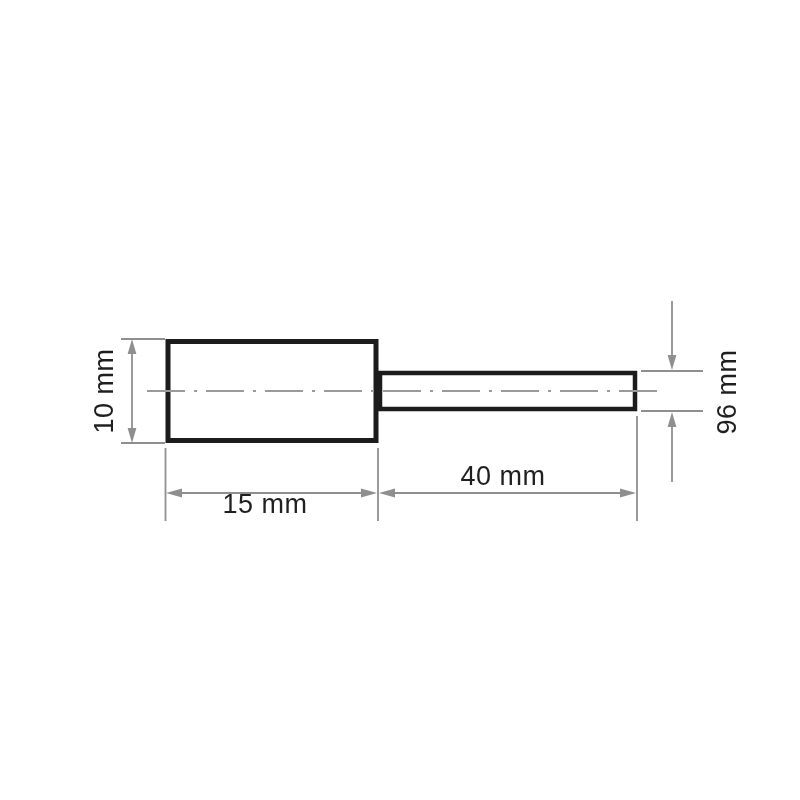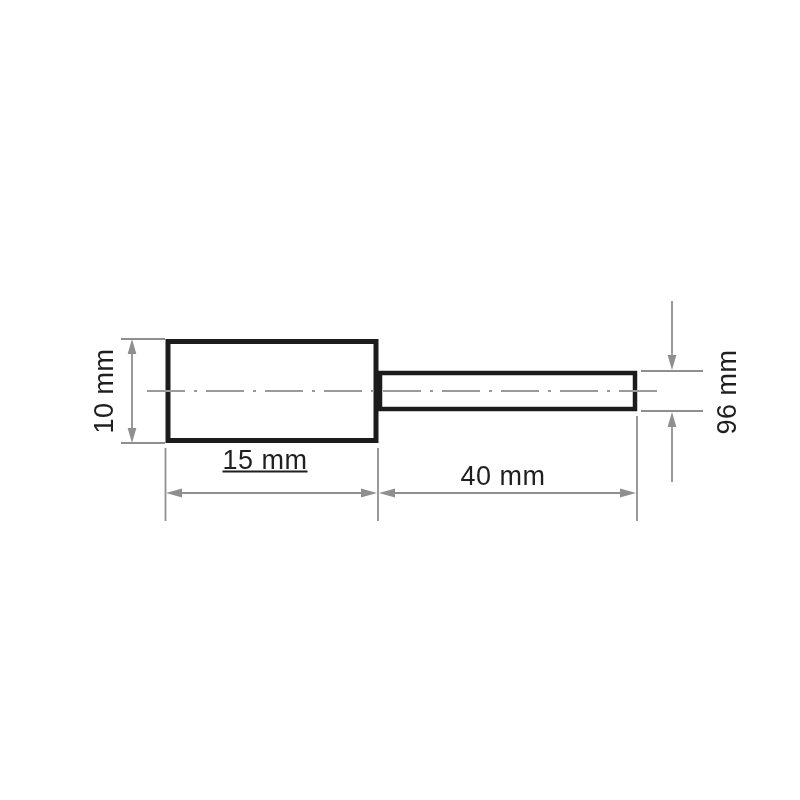--- a/index.html
+++ b/index.html
@@ -76,18 +76,18 @@
       <polygon points="379,493 395,488.6 395,497.4"></polygon>
       <polygon points="636,493 620,488.6 620,497.4"></polygon>
 
       <polygon points="672,370 667.6,355 676.4,355"></polygon>
       <polygon points="672,412 667.6,427 676.4,427"></polygon>
     </g>
   </svg>
 
   <div class="dim-label vertical" style="left:104px; top:391px;">10 mm</div>
 
-  <div class="dim-label" style="left:265px; top:460px;text-decoration:underline;">15 mm</div>
+  <div class="dim-label" style="left:265px; top:504px;">15 mm</div>
 
   <div class="dim-label" style="left:503px; top:476px;">40 mm</div>
 
   <div class="dim-label vertical" style="left:727px; top:392px;">96 mm</div>
 </div>
 
 </body></html>

